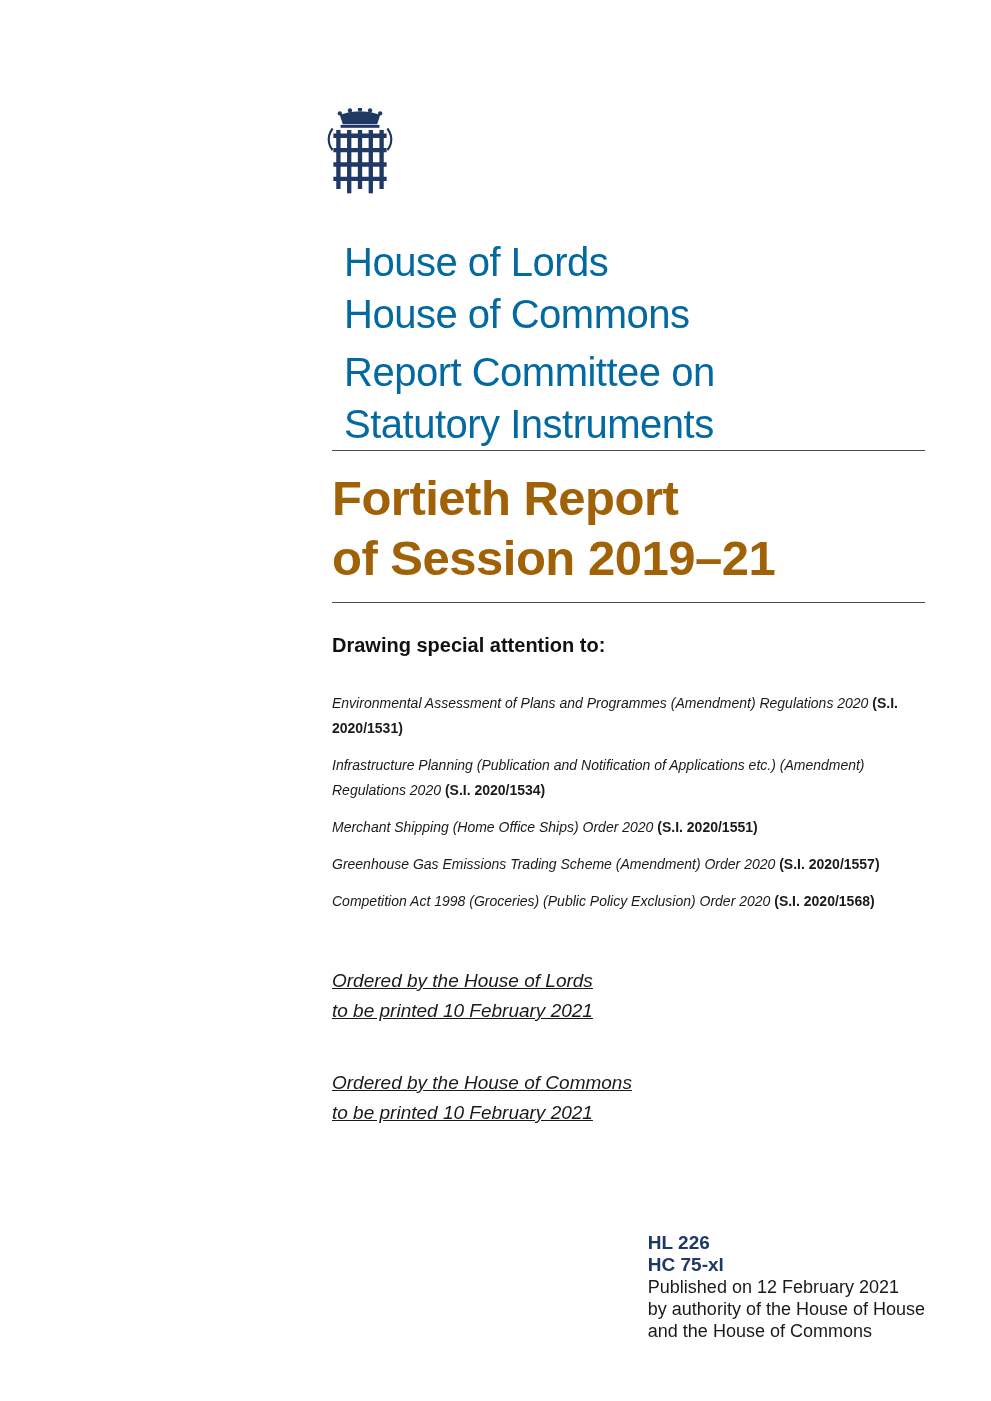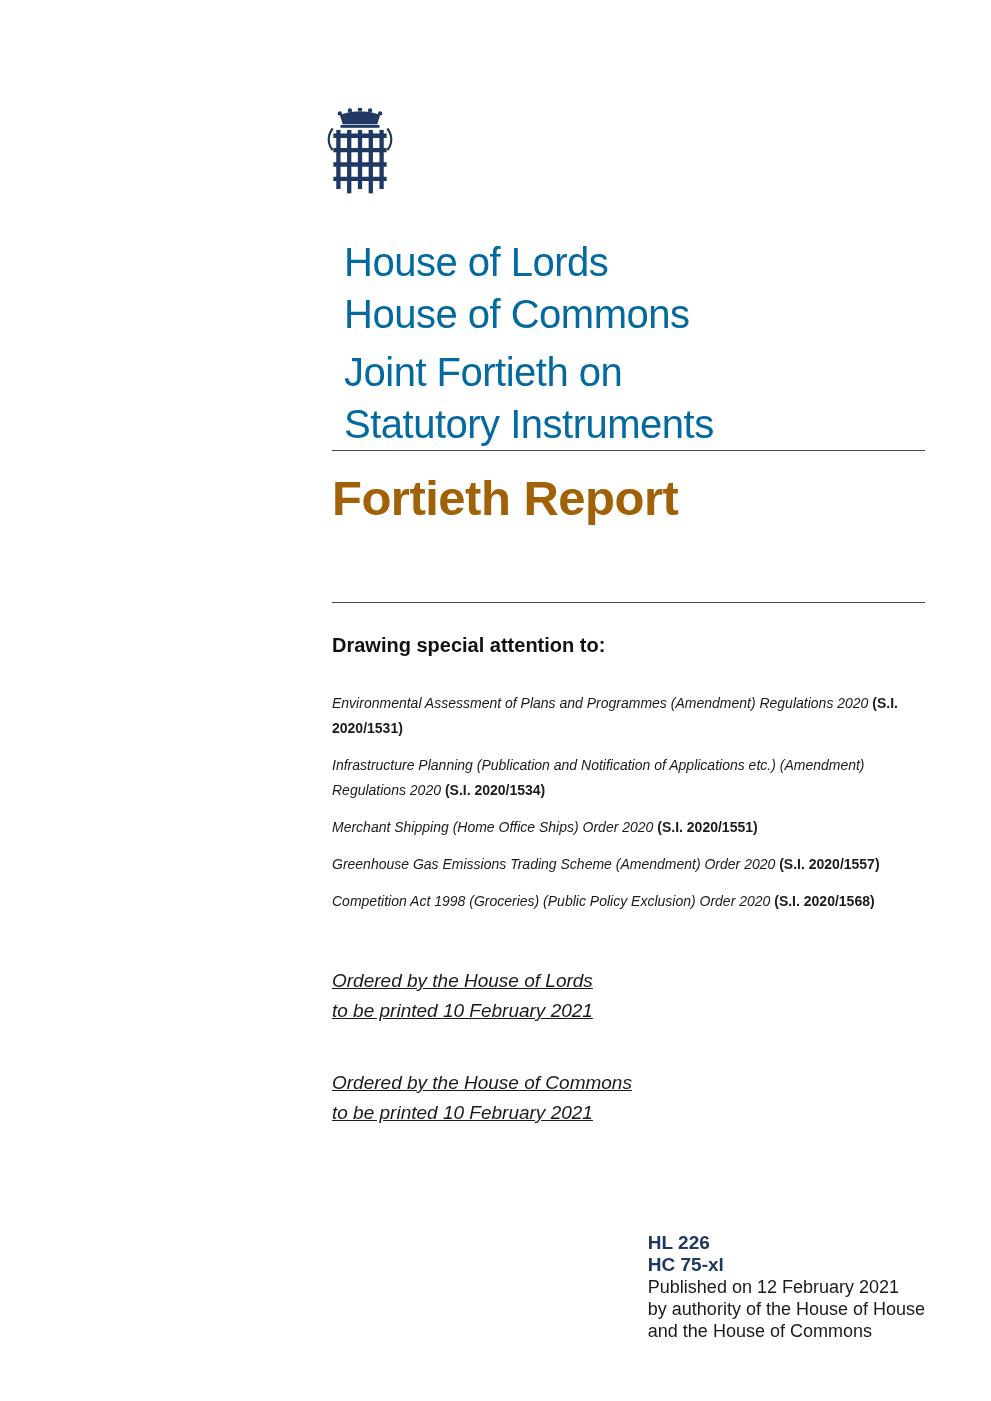--- a/index.html
+++ b/index.html
@@ -65,28 +65,29 @@
         <line x1="13" y1="58" x2="87" y2="58"></line>
         <line x1="13" y1="78" x2="87" y2="78"></line>
         <line x1="13" y1="98" x2="87" y2="98"></line>
       </g>
     </svg>
   </div>
 
   <div class="header">
     <div class="line">House of Lords</div>
     <div class="line">House of Commons</div>
-    <div class="line committee">Joint Fortieth on</div>
+    <div class="line committee">Report Committee on</div>
     <div class="line">Statutory Instruments</div>
   </div>
 
   <div class="rule rule1"></div>
 
   <div class="report-title">
     <div class="line">Fortieth Report</div>
+    <div class="line">of Session 2019–21</div>
   </div>
 
   <div class="rule rule2"></div>
 
   <div class="attention">
     <p class="attention-heading">Drawing special attention to:</p>
 
     <p class="si-item"><span class="it">Environmental Assessment of Plans and Programmes (Amendment) Regulations 2020</span> <strong class="si">(S.I. 2020/1531)</strong></p>
 
     <p class="si-item"><span class="it">Infrastructure Planning (Publication and Notification of Applications etc.) (Amendment) Regulations 2020</span> <strong class="si">(S.I. 2020/1534)</strong></p>

